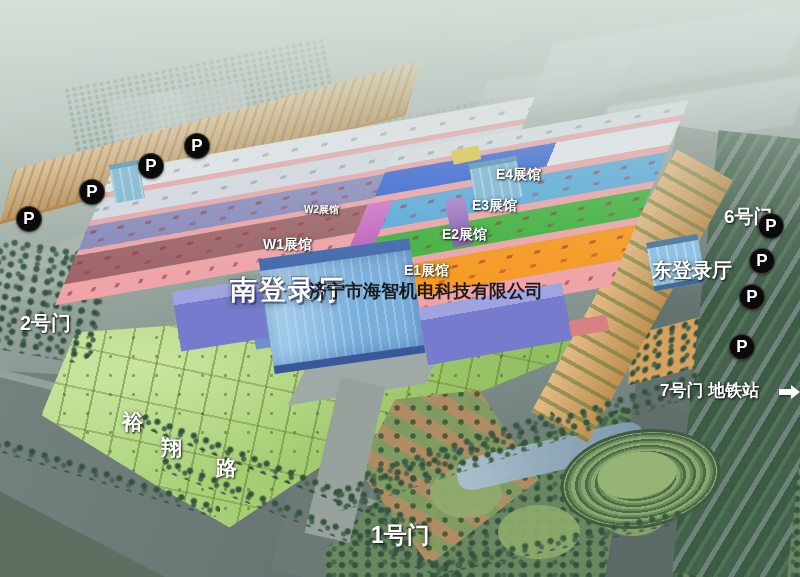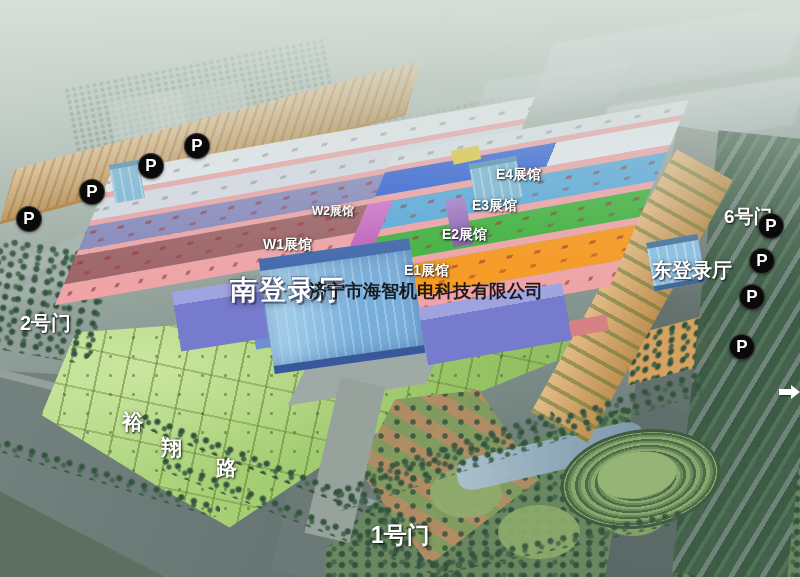--- a/index.html
+++ b/index.html
@@ -162,31 +162,32 @@
   <div class="abs" style="left:422px;top:295px;width:146px;height:58px;z-index:7;transform:rotate(-10deg);
     background-image:linear-gradient(180deg,#9fa3e0 0 22%,#767bcd 22% 100%),repeating-linear-gradient(90deg,rgba(18,28,80,.5) 0 5px,transparent 5px 13px);
     background-size:auto,100% 9px;background-position:0 0,0 62%;background-repeat:repeat,repeat-x;"></div>
   <div class="abs" style="left:252px;top:296px;width:22px;height:52px;z-index:6;transform:rotate(-9deg);background:#6f8fd0;"></div>
 
   <div class="abs glass" style="left:650px;top:238px;width:52px;height:38px;z-index:7;transform:rotate(-10deg);
     background-color:#8cc0e4;border-top:6px solid #49759f;border-bottom:5px solid #3f6792;"></div>
 
   <div class="fog"></div>
 
-  <div class="lbl" style="left:312px;top:203px;font-size:12px;">W2展馆</div>
+  <div class="lbl" style="left:304px;top:203px;font-size:10px;">W2展馆</div>
   <div class="lbl" style="left:263px;top:236px;font-size:14px;">W1展馆</div>
   <div class="lbl" style="left:496px;top:166px;font-size:14px;">E4展馆</div>
   <div class="lbl" style="left:472px;top:197px;font-size:14px;">E3展馆</div>
   <div class="lbl" style="left:442px;top:226px;font-size:14px;">E2展馆</div>
   <div class="lbl" style="left:404px;top:262px;font-size:14px;text-align:center;">E1展馆</div>
   <div class="lbl" style="left:652px;top:257px;font-size:20px;">东登录厅</div>
   <div class="lbl lbl-big" style="left:230px;top:272px;font-size:27px;">南登录厅</div>
   <div class="lbl" style="left:20px;top:310px;font-size:20px;">2号门</div>
   <div class="lbl" style="left:724px;top:204px;font-size:19px;">6号门</div>
   <div class="lbl" style="left:371px;top:520px;font-size:23px;">1号门</div>
+  <div class="lbl" style="left:660px;top:379px;font-size:17px;">7号门 地铁站</div>
   <span class="metro-arrow"></span>
   <div class="lbl" style="left:122px;top:408px;font-size:21px;">裕</div>
   <div class="lbl" style="left:161px;top:434px;font-size:21px;">翔</div>
   <div class="lbl" style="left:216px;top:454px;font-size:21px;">路</div>
 
   <div class="p-marker" style="left:184px;top:133px;">P</div>
   <div class="p-marker" style="left:138px;top:153px;">P</div>
   <div class="p-marker" style="left:79px;top:179px;">P</div>
   <div class="p-marker" style="left:16px;top:206px;">P</div>
   <div class="p-marker" style="left:758px;top:213px;">P</div>

